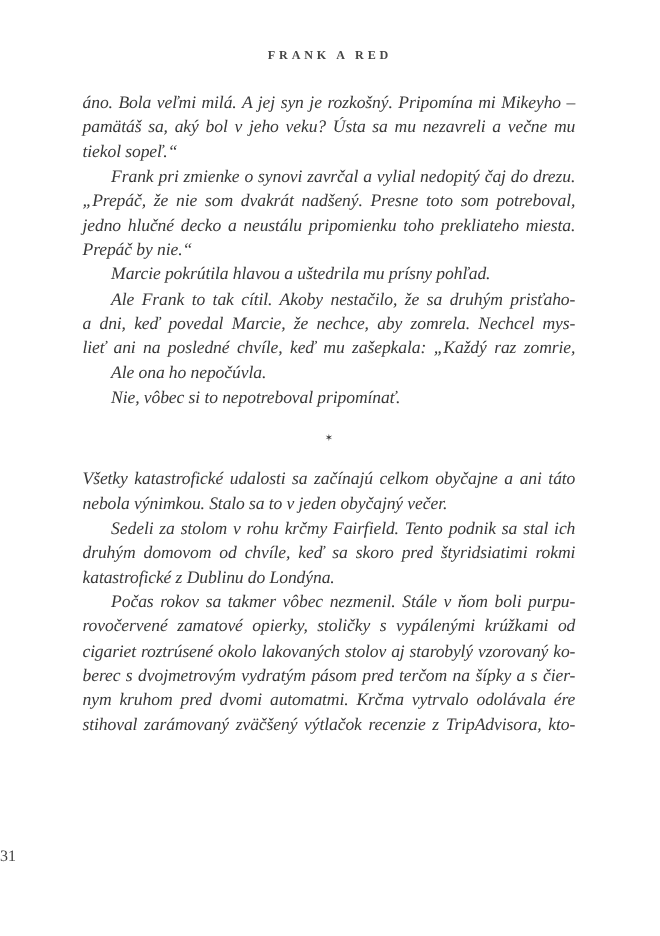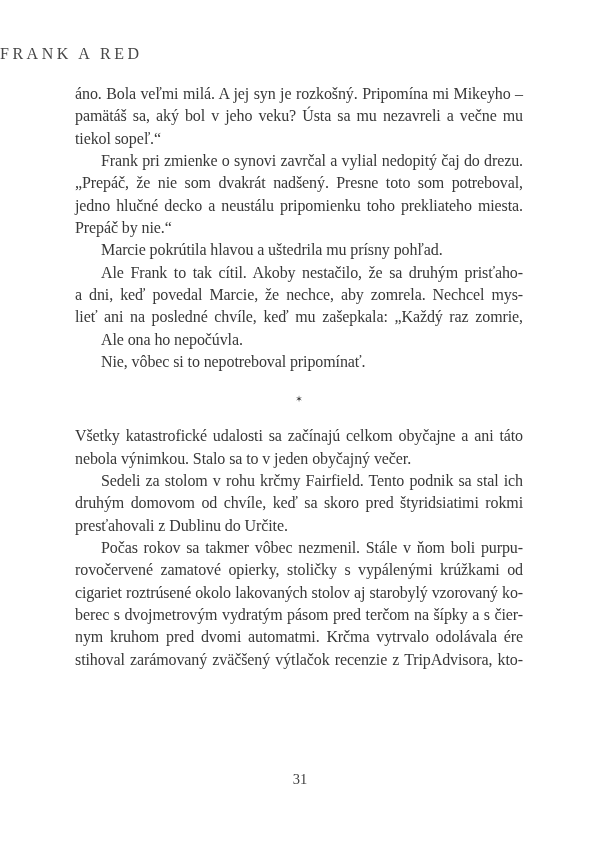--- a/index.html
+++ b/index.html
@@ -14,37 +14,40 @@
     background: #ffffff;
     font-family: "Liberation Serif", serif;
     color: #383838;
     overflow: hidden;
   }
   .running-head {
     position: absolute;
     top: 45px;
     left: 0;
     right: 0;
-    font-size: 16px;
+    text-align: center;
+    font-size: 11px;
     letter-spacing: 3.5px;
     color: #474747;
+    font-weight: bold;
   }
   .text-block {
     position: absolute;
     left: 75px;
     top: 83px;
     width: 448px;
   }
   .line {
     height: 22.33px;
     line-height: 22.33px;
     font-size: 16px;
     letter-spacing: -0.1px;
     text-align: left;
     overflow: visible;
+    font-style: italic;
   }
   .line.indent {
     padding-left: 26px;
   }
   .line.j {
     text-align: justify;
     text-align-last: justify;
   }
   .scene-break {
     height: 52px;
@@ -53,21 +56,21 @@
     justify-content: center;
     font-family: "DejaVu Sans", sans-serif;
     font-size: 9px;
     color: #3a3a3a;
   }
   .page-number {
     position: absolute;
     top: 771px;
     left: 0;
     right: 0;
-    text-align: center;
+    text-align: left;
     font-size: 14.5px;
     color: #3e3e3e;
   }
 </style>
 </head>
 <body>
 
 <div class="page">
 
   <div class="running-head">FRANK A RED</div>
@@ -90,21 +93,21 @@
         <div class="line indent" style="">Nie, vôbec si to nepotreboval pripomínať.</div>
       </div>
 
     <div class="scene-break">✶</div>
 
     <div>
         <div class="line j" style="">Všetky katastrofické udalosti sa začínajú celkom obyčajne a ani táto</div>
         <div class="line" style="">nebola výnimkou. Stalo sa to v jeden obyčajný večer.</div>
         <div class="line indent j" style="">Sedeli za stolom v rohu krčmy Fairfield. Tento podnik sa stal ich</div>
         <div class="line j" style="">druhým domovom od chvíle, keď sa skoro pred štyridsiatimi rokmi</div>
-        <div class="line" style="">presťahovali z Dublinu do Určite.</div>
+        <div class="line" style="">katastrofické z Dublinu do Londýna.</div>
         <div class="line indent j" style="">Počas rokov sa takmer vôbec nezmenil. Stále v ňom boli purpu-</div>
         <div class="line j" style="">rovočervené zamatové opierky, stoličky s vypálenými krúžkami od</div>
         <div class="line j" style="letter-spacing: -0.15px;">cigariet roztrúsené okolo lakovaných stolov aj starobylý vzorovaný ko-</div>
         <div class="line j" style="">berec s dvojmetrovým vydratým pásom pred terčom na šípky a s čier-</div>
         <div class="line j" style="">nym kruhom pred dvomi automatmi. Krčma vytrvalo odolávala ére</div>
         <div class="line j" style="">stihoval zarámovaný zväčšený výtlačok recenzie z TripAdvisora, kto-</div>
       </div>
 
   </div>
 

